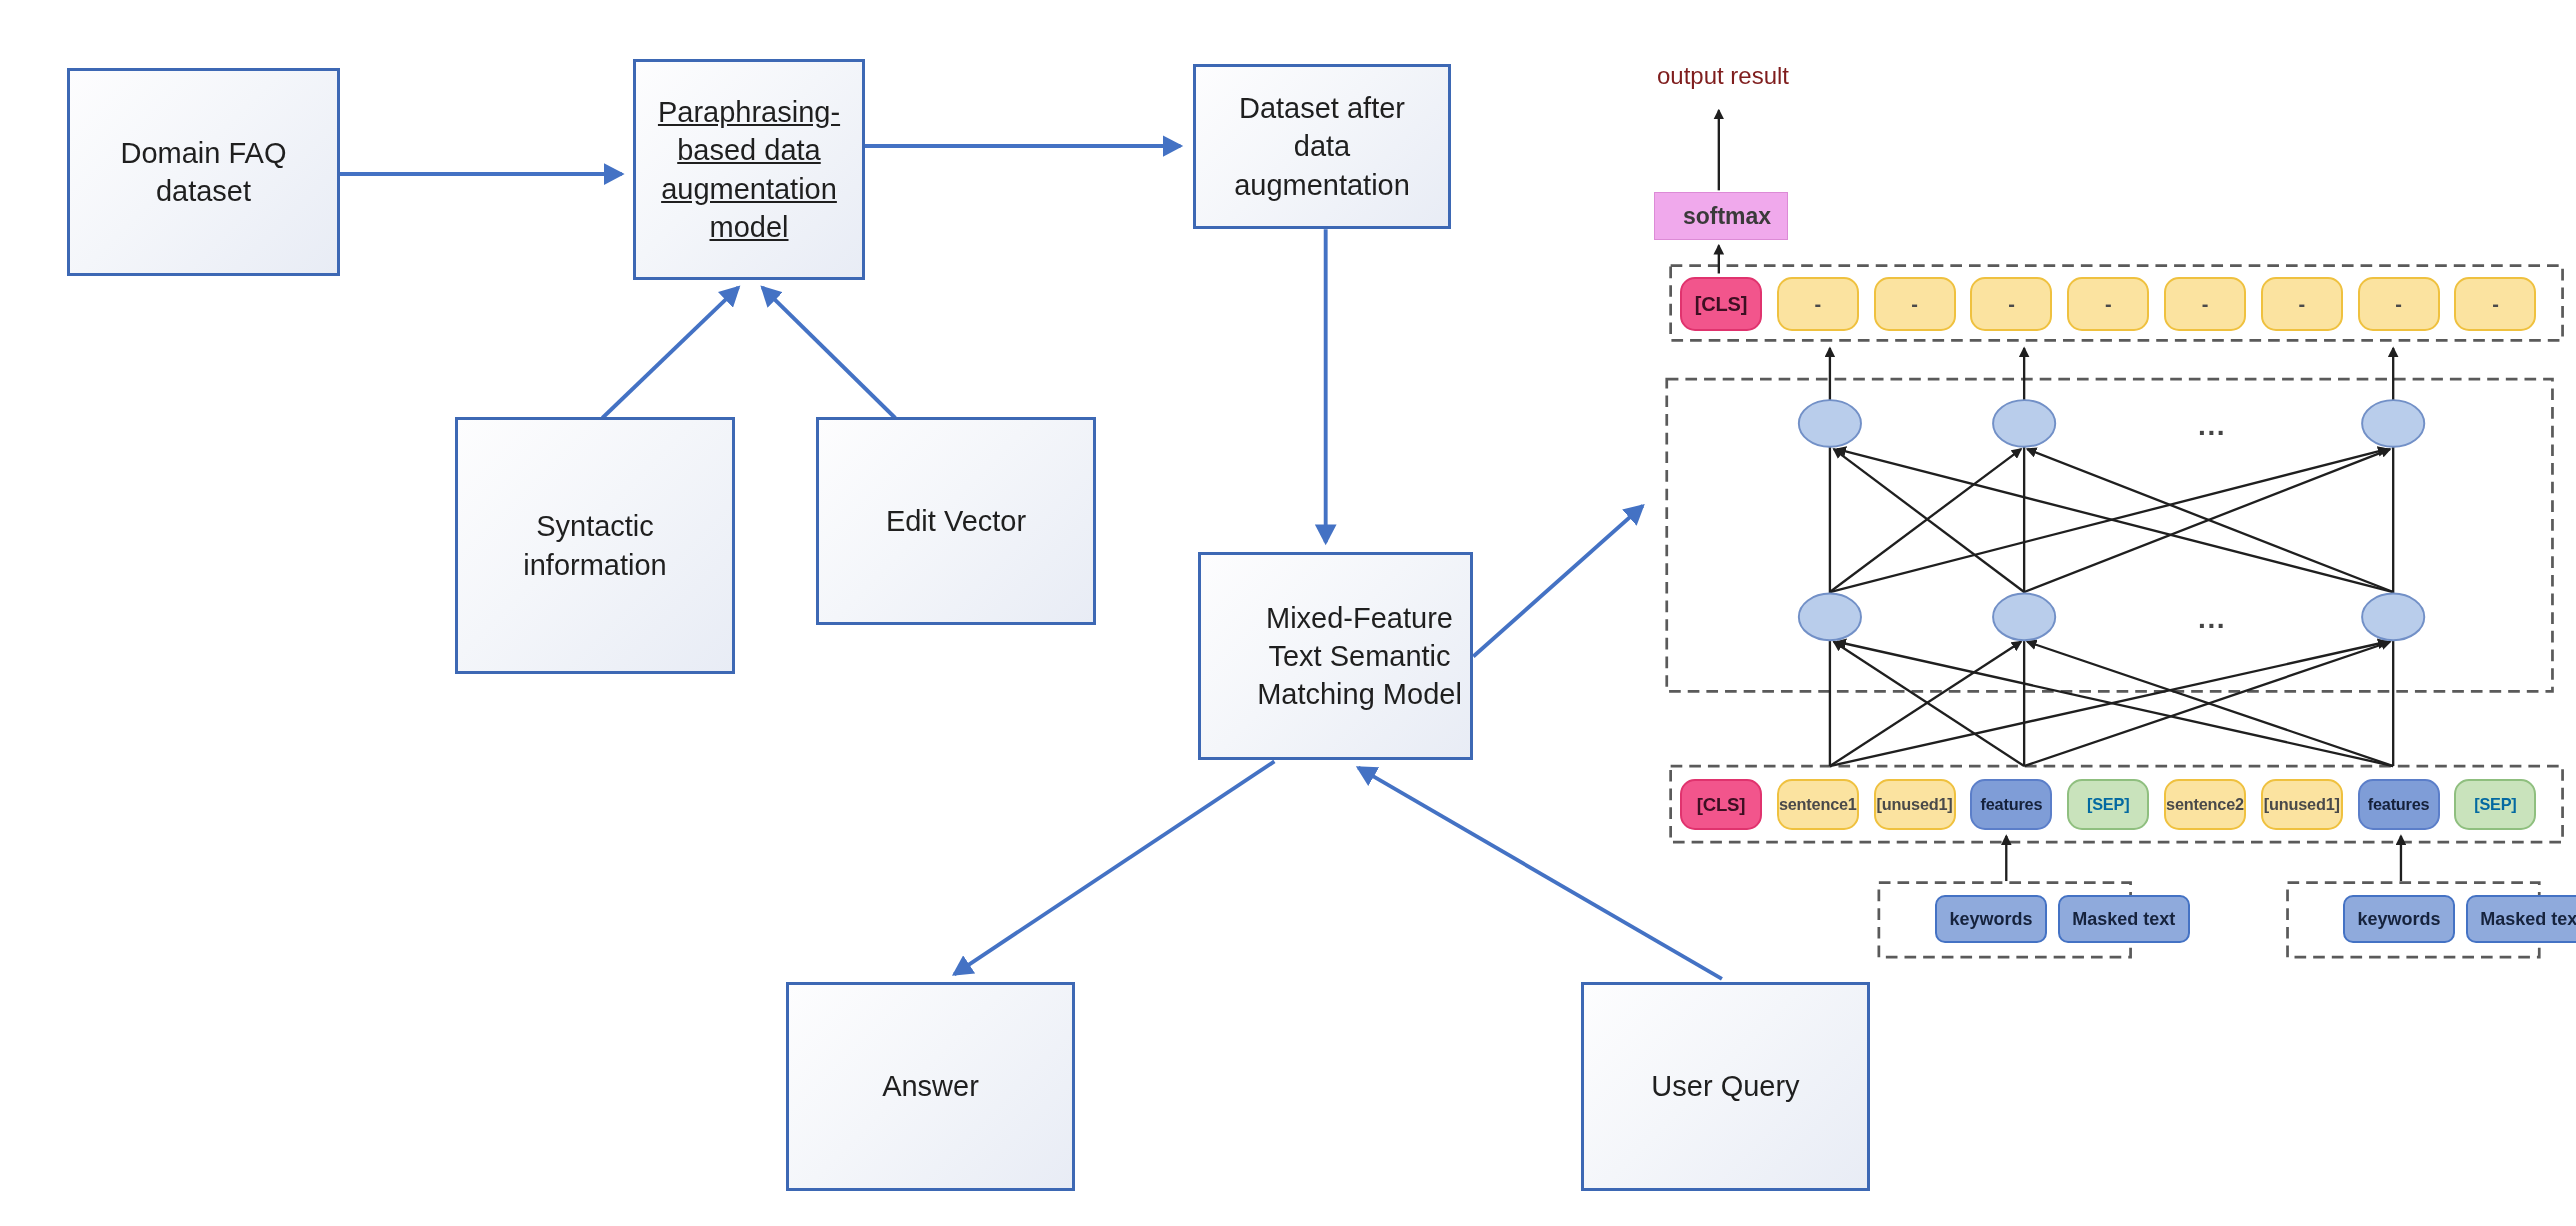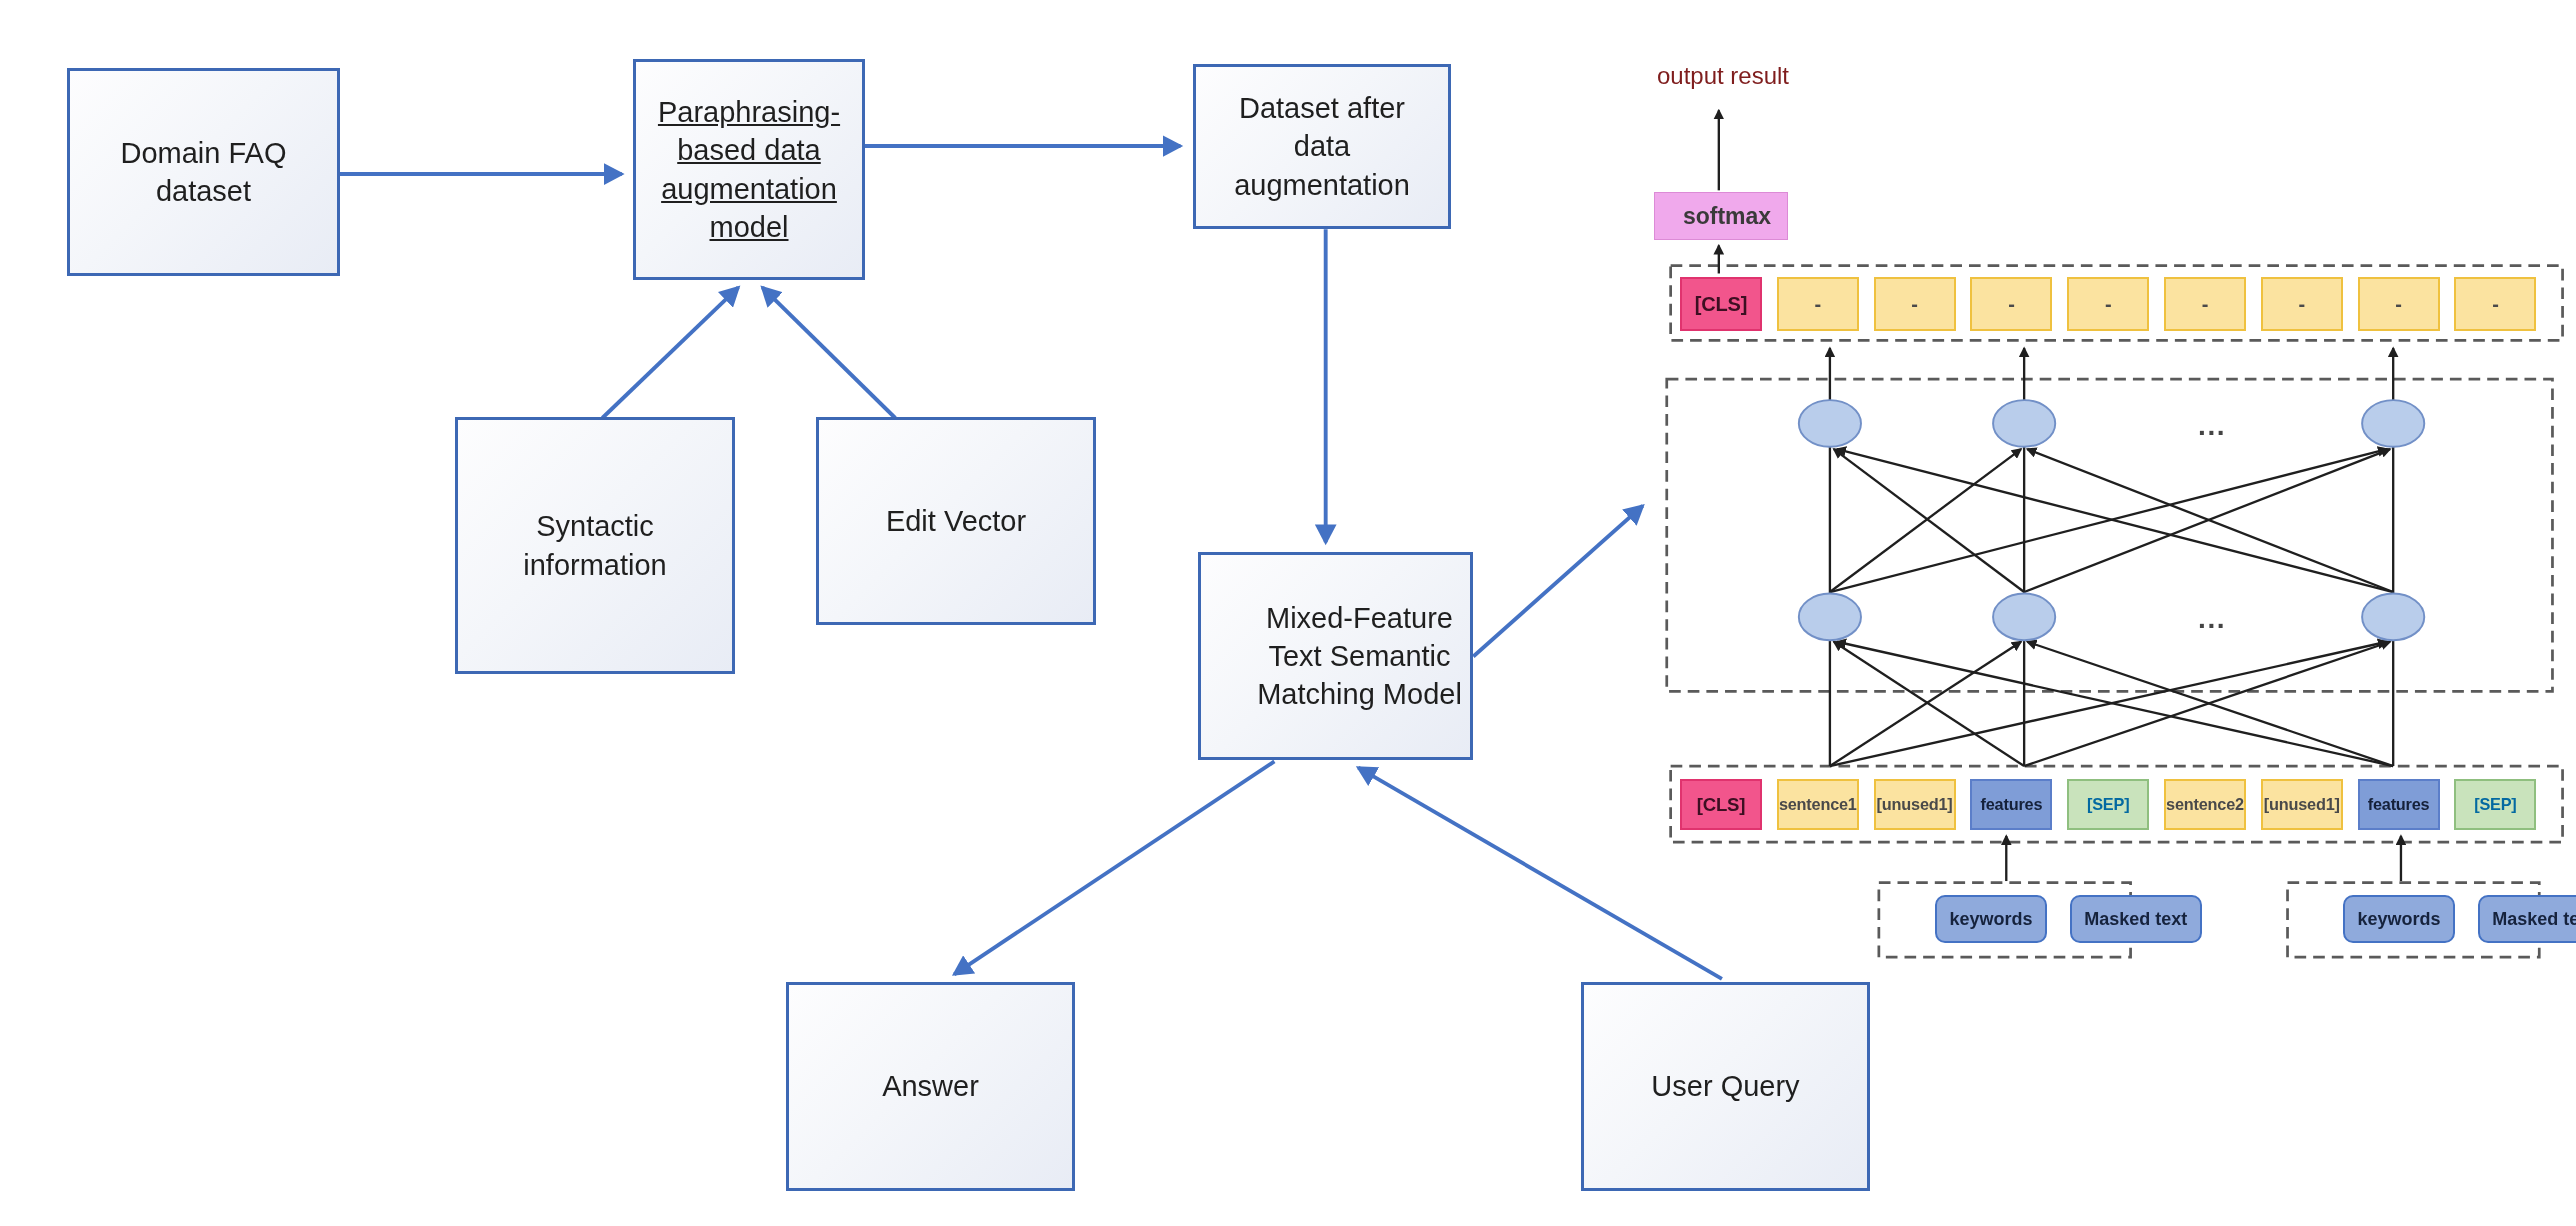--- a/index.html
+++ b/index.html
@@ -23,32 +23,32 @@
   }
   
   #overlay{position:absolute;left:0;top:0;z-index:1;}
   .fbox, .tokrow, .kwgroup, .lbl{z-index:2;}
   
   .tokrow{position:absolute;display:flex;gap:14.8px;}
   .tok{
     box-sizing:border-box;
     width:82px;
     display:flex;align-items:center;justify-content:center;
-    border-radius:0;
+    border-radius:15px;
     font-weight:700;color:#2b2b2b;
     font-size:16.3px;letter-spacing:-0.2px;
   }
   #output-row .tok{height:54px;font-size:20px;}
   #input-row .tok{height:51px;}
   .tok-pink  {background:#F2558C;border:2.3px solid #E0336E;color:#3d0f22;font-size:18.6px;}
   .tok-yellow{background:#FBE3A0;border:2.3px solid #EFC13F;color:#4a4a4a;}
   .tok-blue  {background:#7F9DD7;border:2.3px solid #5B7EC9;color:#15213a;}
   .tok-green {background:#C9E3BC;border:2.3px solid #8FBF7F;color:#0369a1;}
   
-  .kwgroup{position:absolute;display:flex;gap:23px;padding-left:40px;}
+  .kwgroup{position:absolute;display:flex;gap:11px;padding-left:40px;}
   .kwbox{
     box-sizing:border-box;height:48px;padding:0 12.4px;
     background:#8FAADC;border:2.3px solid #4472C4;border-radius:10px;
     display:flex;align-items:center;justify-content:center;
     font-size:18px;font-weight:700;color:#16233d;white-space:nowrap;
   }
   
   .lbl{position:absolute;color:#222222;}
   #softmax{
     position:absolute;left:1654px;top:192px;width:134px;height:48px;

